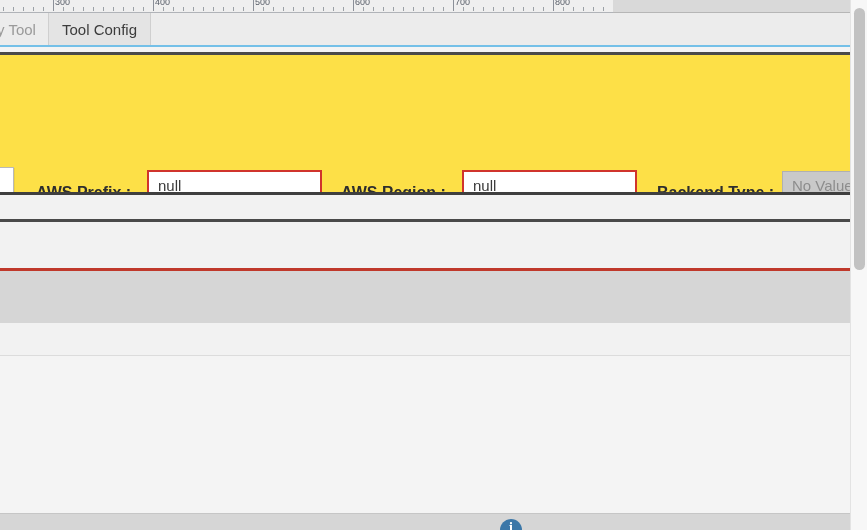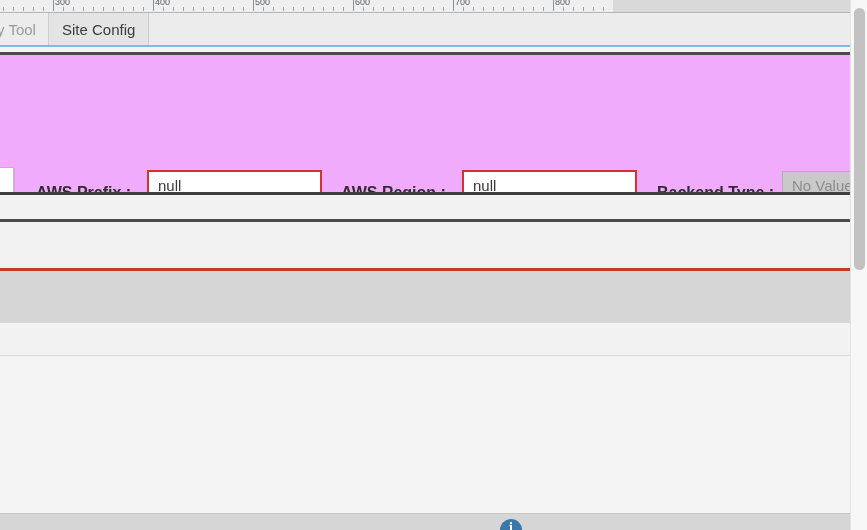--- a/index.html
+++ b/index.html
@@ -105,21 +105,21 @@
     left: 0; top: 52px;
     width: 867px; height: 3px;
     background: #4a4a4a;
   }
 
   
   #form-panel {
     position: absolute;
     left: 0; top: 55px;
     width: 856px; height: 137px;
-    background: #f0abfc;
+    background: #fde047;
   }
   .field-label {
     position: absolute;
     font-size: 16px;
     font-weight: bold;
     color: #2e2e2e;
     white-space: nowrap;
     line-height: 1;
   }
   .text-input {
@@ -337,21 +337,21 @@
         <div class="ruler-label" style="left: 255px;">500</div>
         <div class="ruler-label" style="left: 355px;">600</div>
         <div class="ruler-label" style="left: 455px;">700</div>
         <div class="ruler-label" style="left: 555px;">800</div>
       </div>
   </div>
 </div>
 
 <div id="tabstrip">
   <div class="tab" id="tab-0">y Tool</div>
-  <div class="tab active" id="tab-1">Site Config</div>
+  <div class="tab active" id="tab-1">Tool Config</div>
 </div>
 <div id="tab-underline"></div>
 <div id="tabstrip-shadow"></div>
 <div id="dark-rule-1"></div>
 
 <div id="form-panel">
 
   <div id="partial-input-left" class="text-input plain"></div>
 
   <div class="field-label" style="left:36px; top:130px;">AWS Prefix :</div>

